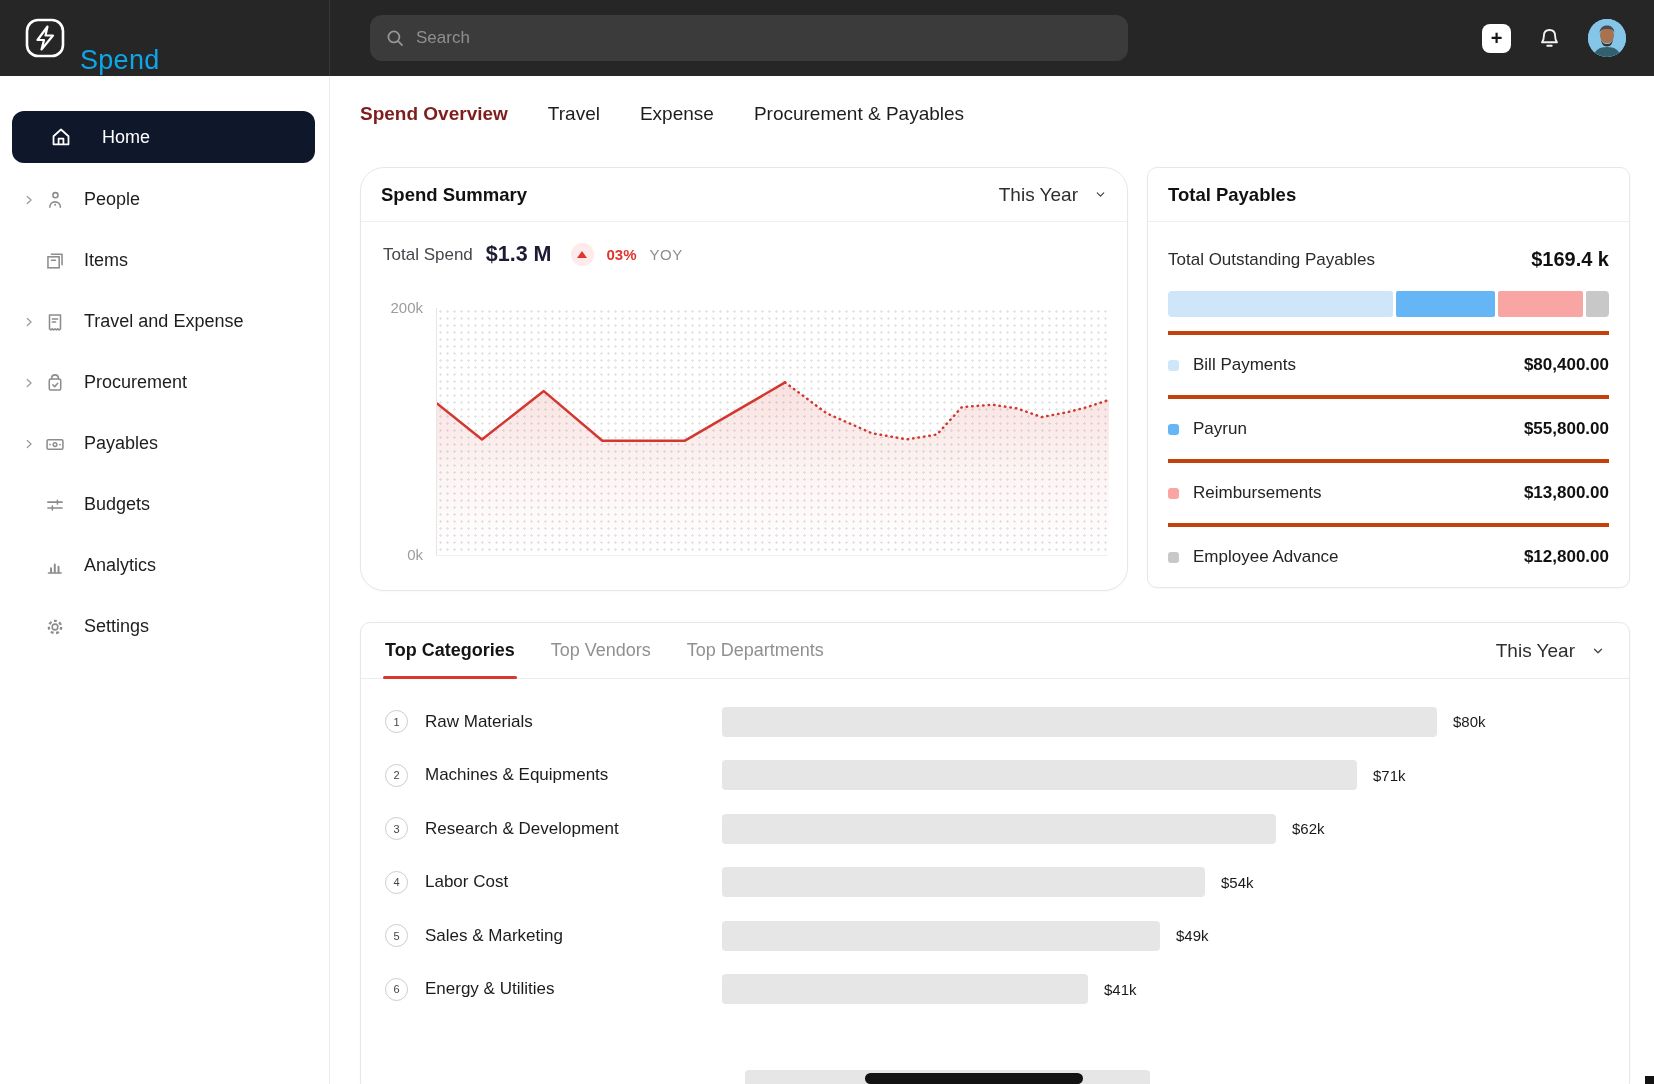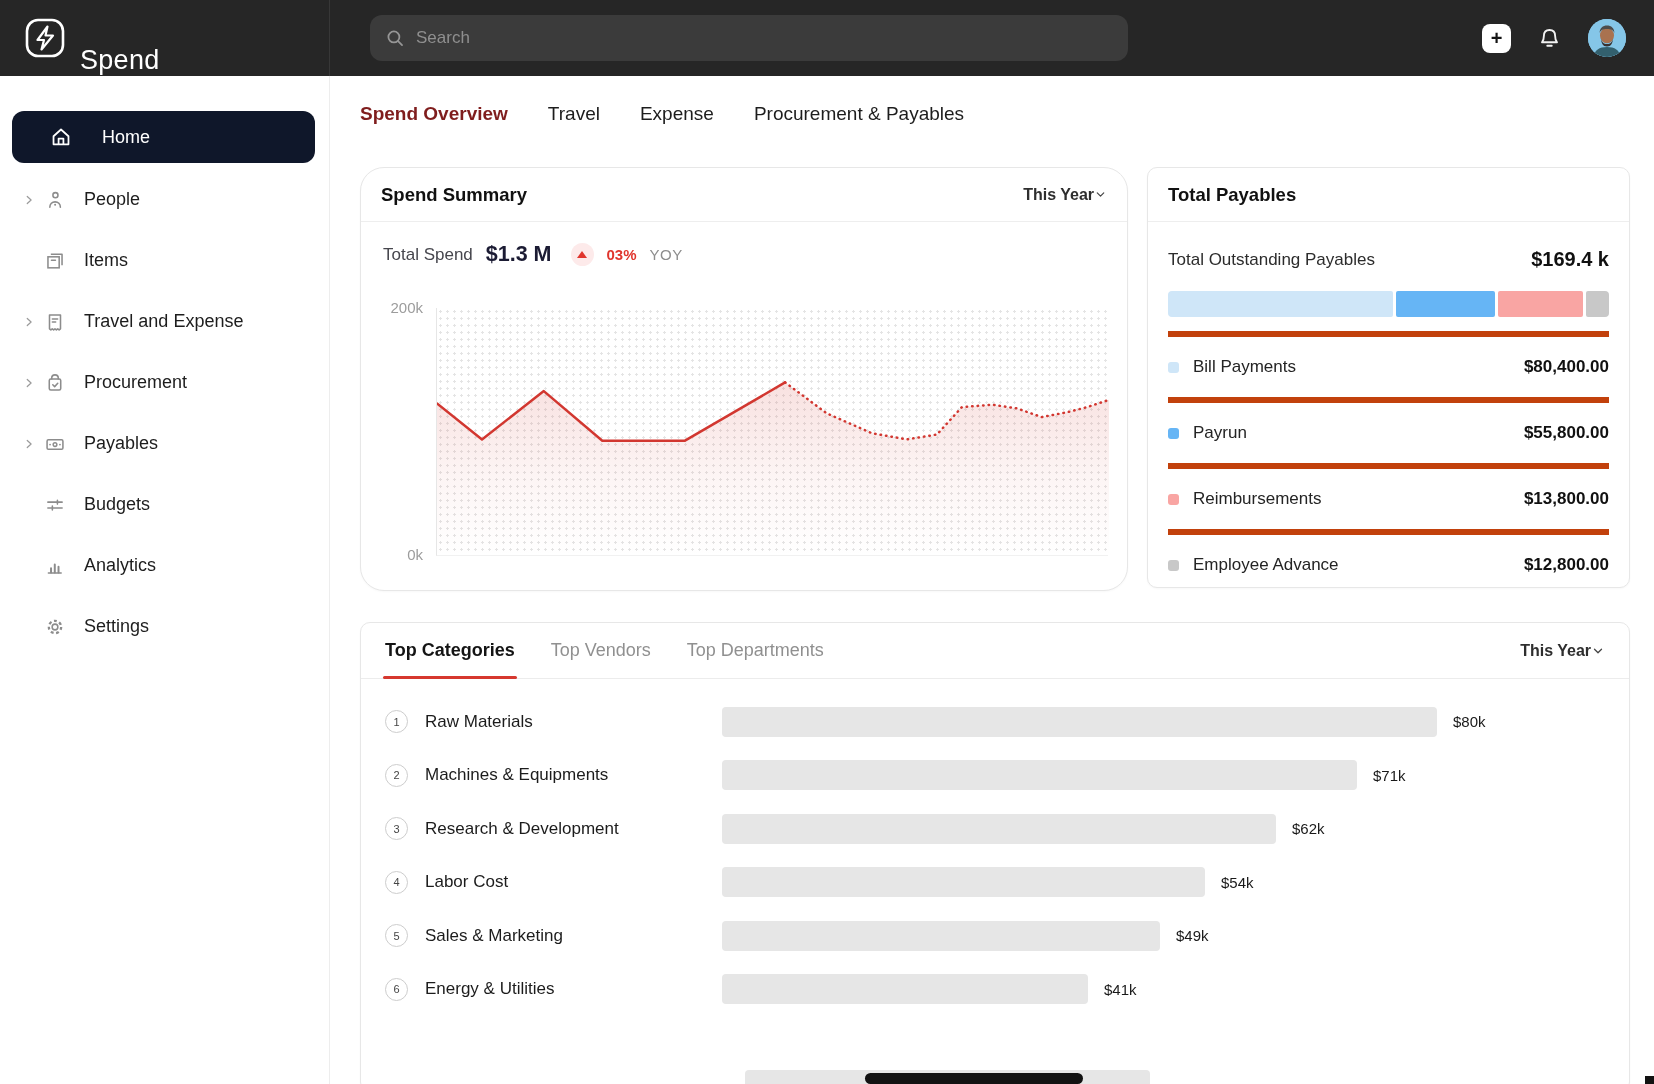--- a/index.html
+++ b/index.html
@@ -5,21 +5,21 @@
   * { margin:0; padding:0; box-sizing:border-box; }
   html,body { width:1654px; height:1084px; background:#fff; }
   #app { position:relative; width:1654px; height:1084px; overflow:hidden; background:#fff;
          font-family:"Liberation Sans", sans-serif; color:#1c1c1c; }
 
   
   .topbar { position:absolute; left:0; top:0; width:1654px; height:76px; background:#262626;
             display:flex; align-items:center; }
   .brand { width:330px; height:100%; display:flex; align-items:center; padding-left:24px; gap:14px;
            border-right:1px solid rgba(255,255,255,.08); }
-  .brand-name { color:#ffffff; font-size:27px; font-weight:500; letter-spacing:.3px;margin-top:44px; }
+  .brand-name { color:#0ea5e9; font-size:27px; font-weight:500; letter-spacing:.3px;margin-top:44px; }
   .search-wrap { position:relative; margin-left:40px; width:758px; height:46px; }
   .search-input { width:100%; height:100%; background:#3b3b3b; border:none; border-radius:12px;
                   color:#ddd; font-size:17px; padding-left:46px; outline:none;
                   font-family:"Liberation Sans", sans-serif; }
   .search-input::placeholder { color:#8f8f8f; }
   .search-ico { position:absolute; left:14px; top:12px; }
   .topbar-right { margin-left:auto; display:flex; align-items:center; gap:26px; padding-right:28px; }
   .plus-btn { width:29px; height:29px; background:#fff; border-radius:8px; display:flex;
               align-items:center; justify-content:center; font-size:20px; font-weight:700; color:#141414; cursor:pointer; }
   .avatar { width:38px; height:38px; border-radius:50%; overflow:hidden; background:#85c6e8; }
@@ -39,21 +39,21 @@
   
   .page-tabs { position:absolute; left:360px; top:103px; display:flex; gap:40px; align-items:baseline; }
   .ptab { font-size:19px; font-weight:500; color:#1d1d1d; cursor:pointer; }
   .ptab.active { color:#7f1d1d; font-weight:700; }
 
   .card { position:absolute; background:#fff; border:1px solid #e7e7e7; border-radius:10px;
           box-shadow:0 1px 2px rgba(0,0,0,.03); }
   .card-head { height:54px; display:flex; align-items:center; justify-content:space-between;
                padding:0 20px; border-bottom:1px solid #eeeeee; }
   .card-title { font-size:18.5px; font-weight:700; color:#111; }
-  .period { display:flex; align-items:center; gap:0; font-size:16px; color:#2e2e2e; cursor:pointer;font-weight:bold; }
+  .period { display:flex; align-items:center; gap:16px; font-size:19px; color:#2e2e2e; cursor:pointer; }
 
   
   #spend-summary { left:360px; top:167px; width:768px; height:424px;border-radius:24px; }
   .total-spend-row { display:flex; align-items:center; gap:13px; padding:20px 0 0 22px; }
   .ts-label { font-size:17px; color:#46464d; }
   .ts-value { font-size:21.5px; font-weight:700; color:#1b1b33; }
   .yoy-badge { width:23px; height:23px; border-radius:50%; background:#fdeaea; display:flex;
                align-items:center; justify-content:center; margin-left:6px; }
   .yoy-tri { width:0; height:0; border-left:5px solid transparent; border-right:5px solid transparent;
              border-bottom:7px solid #e0362e; }
@@ -67,21 +67,21 @@
 
   
   #total-payables { left:1147px; top:167px; width:483px; height:421px; }
   .tp-body { padding:0 20px; }
   .tp-total-row { display:flex; align-items:center; justify-content:space-between; margin-top:26px; }
   .tp-total-label { font-size:17px; color:#2c2c2c; }
   .tp-total-value { font-size:20px; font-weight:700; color:#111; }
   .stackbar { margin-top:20px; height:26px; display:flex; gap:3px; border-radius:4px; overflow:hidden; }
   .seg { height:100%; flex-shrink:1; border-radius:2px; }
   .tp-list { margin-top:14px; }
-  .tp-row { display:flex; align-items:center; padding:20px 0; border-top:6px solid #c2410c; }
+  .tp-row { display:flex; align-items:center; padding:20px 0; border-top:4px solid #c2410c; }
   .swatch { width:11px; height:11px; border-radius:3px; margin-right:14px; }
   .tp-row-label { font-size:17px; color:#242424; }
   .tp-row-amt { margin-left:auto; font-size:17px; font-weight:700; color:#111; }
 
   
   #top-insights { left:360px; top:622px; width:1270px; height:470px; }
   .ti-head { height:56px; display:flex; align-items:stretch; justify-content:space-between;
              padding:0 24px; border-bottom:1px solid #ececec; }
   .ti-tabs { display:flex; gap:36px; }
   .ti-tab { display:flex; align-items:center; font-size:18px; font-weight:500; color:#909090;

